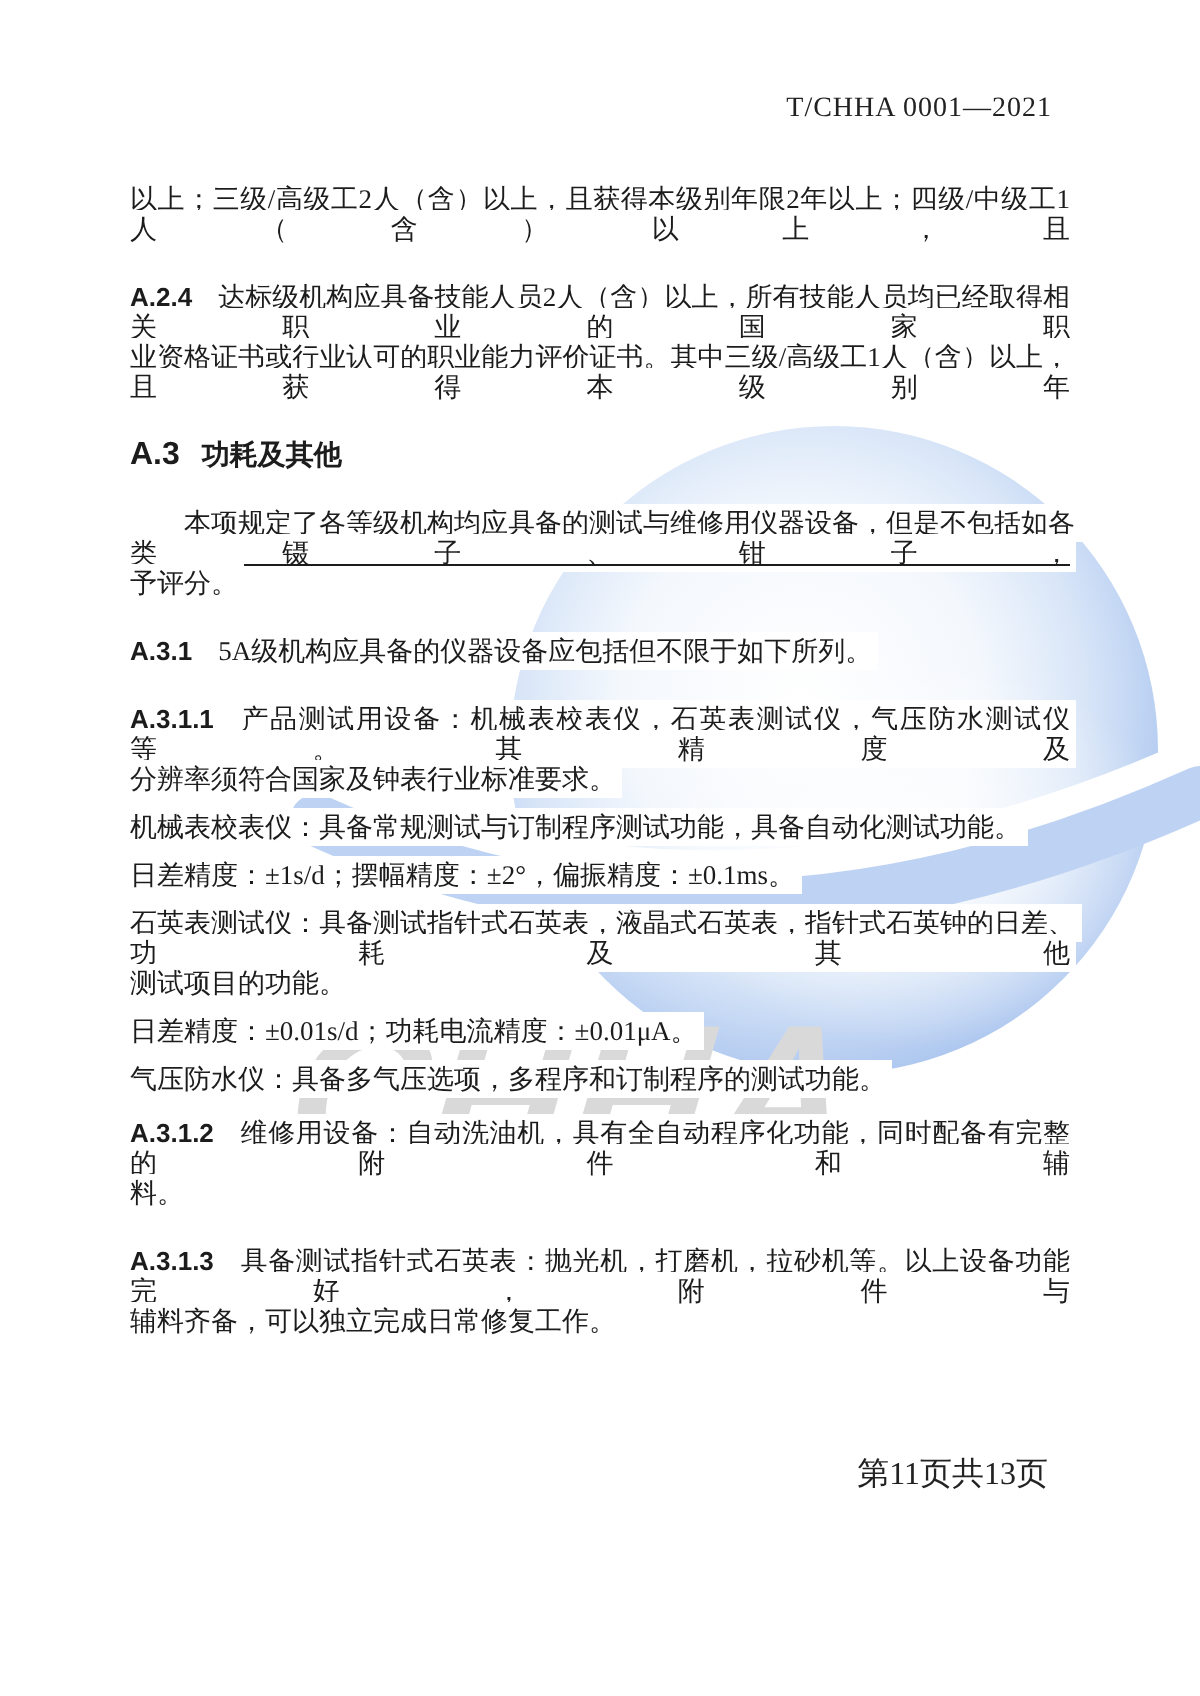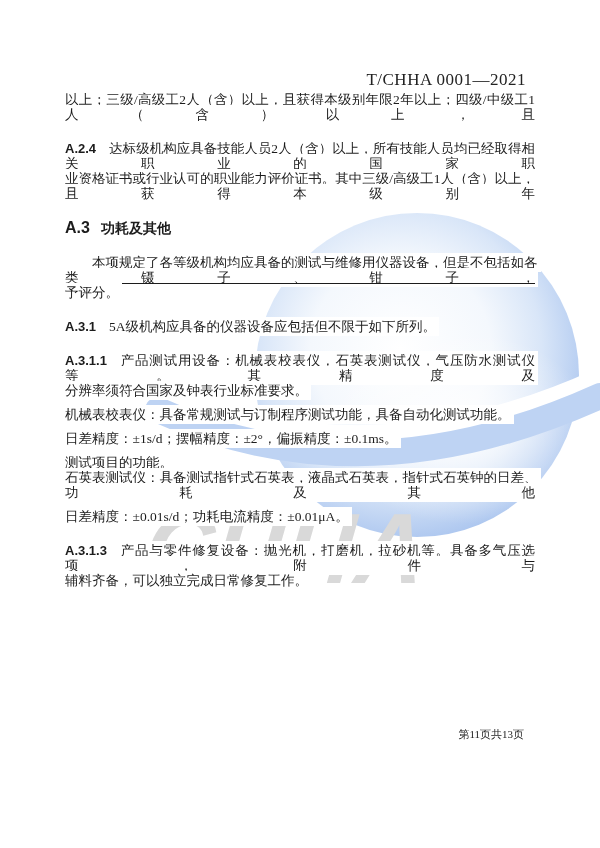--- a/index.html
+++ b/index.html
@@ -12,26 +12,26 @@
   .wm-text{
     position:absolute;left:150px;top:498px;z-index:0;
     font-family:"Liberation Sans","DejaVu Sans",sans-serif;
     font-weight:bold;font-style:italic;font-size:100px;line-height:1;
     letter-spacing:2px;color:#d9d9d9;
     transform:scaleX(0.95) skewX(-6deg);transform-origin:0 0;
     user-select:none;
   }
   
   .hdr{
-    position:absolute;top:70px;right:74px;z-index:2;
-    font-size:17px;letter-spacing:0.5px;color:#222222;
+    position:absolute;top:47px;right:74px;z-index:2;
+    font-size:14px;letter-spacing:0.5px;color:#222222;
   }
   .ftr{
     position:absolute;top:727px;right:76px;z-index:2;
-    font-size:11px;color:#222222;
+    font-size:16px;color:#222222;
   }
   
   .content{position:absolute;left:65px;top:92px;width:473px;z-index:1;}
   .para{margin:0 0 9px 0;}
   .para.sp{margin-top:19px;}
   .para.sp2{margin-top:12px;}
   .line{line-height:15px;font-size:13.5px;}
   .line.fill{text-align:justify;text-align-last:justify;text-justify:inter-character;}
   .line.ind{text-indent:27px;text-decoration:underline;}
   .t{background:#ffffff;padding:2px 3px 2px 0;box-decoration-break:clone;}
@@ -104,32 +104,39 @@
 
     <div class="para">
       <div class="line"><span class="t">机械表校表仪：具备常规测试与订制程序测试功能，具备自动化测试功能。</span></div>
     </div>
 
     <div class="para">
       <div class="line"><span class="t">日差精度：±1s/d；摆幅精度：±2°，偏振精度：±0.1ms。</span></div>
     </div>
 
     <div class="para">
+      <div class="line fill"><span class="t">石英表测试仪：具备测试指针式石英表，液晶式石英表，指针式石英钟的日差、功耗及其他</span></div>
       <div class="line"><span class="t">测试项目的功能。</span></div>
-      <div class="line fill"><span class="t">石英表测试仪：具备测试指针式石英表，液晶式石英表，指针式石英钟的日差、功耗及其他</span></div>
     </div>
 
     <div class="para">
       <div class="line"><span class="t">日差精度：±0.01s/d；功耗电流精度：±0.01μA。</span></div>
     </div>
 
+    <div class="para">
+      <div class="line"><span class="t">气压防水仪：具备多气压选项，多程序和订制程序的测试功能。</span></div>
+    </div>
 
+    <div class="para sp2">
+      <div class="line fill"><span class="t"><b class="num">A.3.1.2</b><span>维修用设备：自动洗油机，具有全自动程序化功能，同时配备有完整的附件和辅</span></span></div>
+      <div class="line"><span class="t">料。</span></div>
+    </div>
 
     <div class="para sp">
-      <div class="line fill"><span class="t"><b class="num">A.3.1.3</b><span>产品与零件修复设备：抛光机，打磨机，拉砂机等。具备多气压选项，附件与</span></span></div>
+      <div class="line fill"><span class="t"><b class="num">A.3.1.3</b><span>具备测试指针式石英表：抛光机，打磨机，拉砂机等。以上设备功能完好，附件与</span></span></div>
       <div class="line"><span class="t">辅料齐备，可以独立完成日常修复工作。</span></div>
     </div>
 
   </div>
 
   <div class="ftr">第11页共13页</div>
 
 </div>
 
 </body></html>

